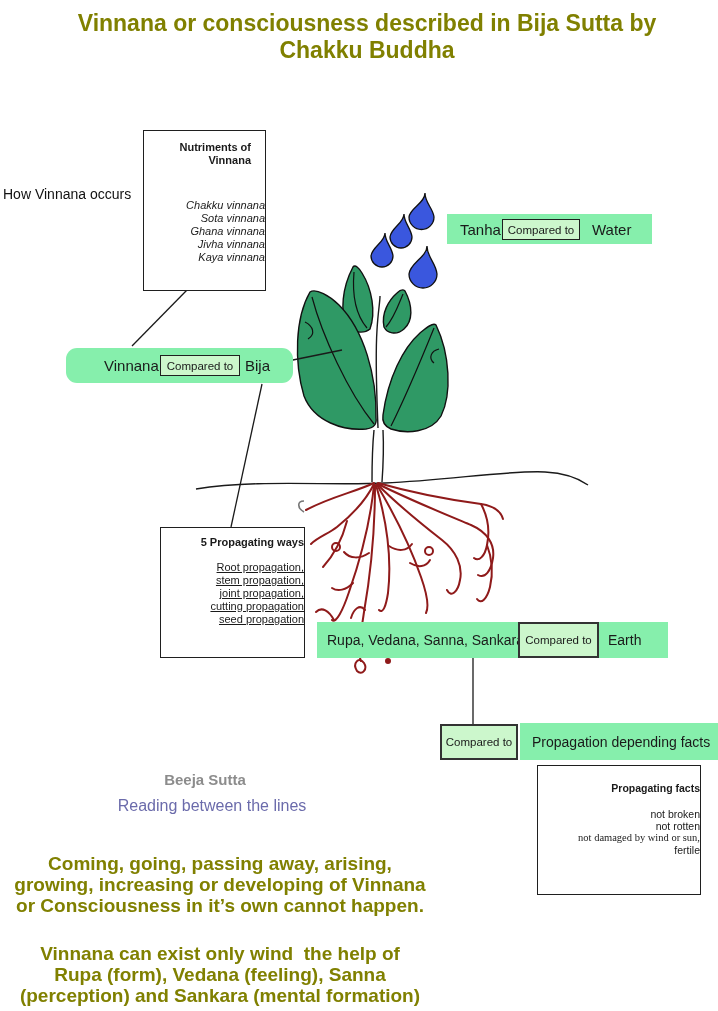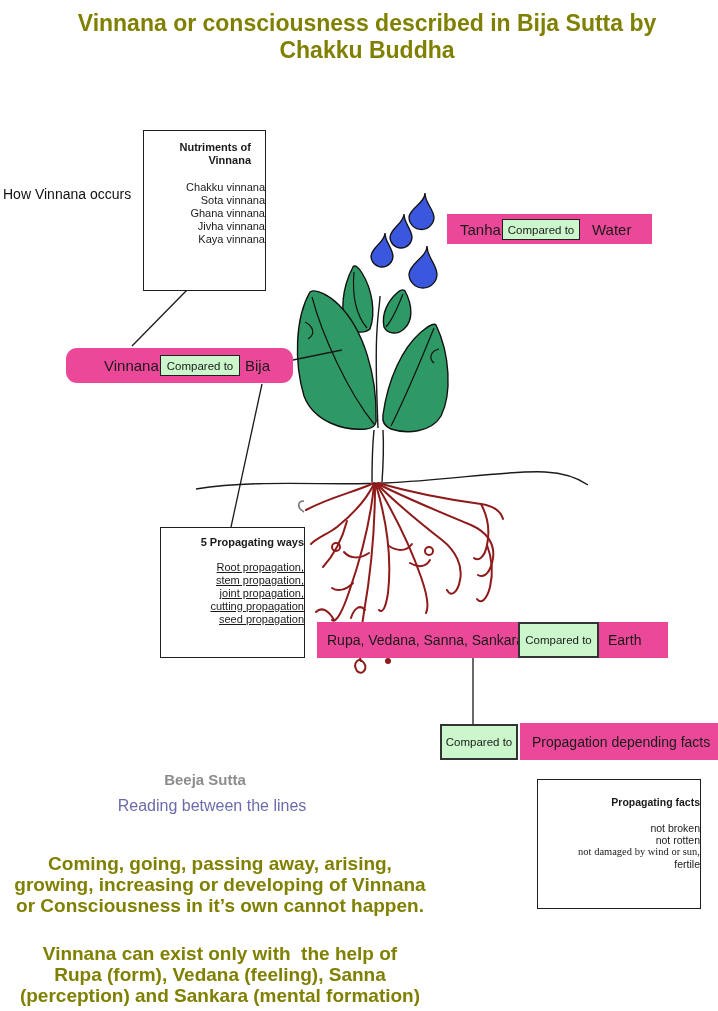--- a/index.html
+++ b/index.html
@@ -6,21 +6,21 @@
   .canvas{position:relative;width:718px;height:1011px;background:#fff;overflow:hidden;
           font-family:"Liberation Sans", sans-serif;color:#1a1a1a;}
   .abs{position:absolute;}
   .title{top:10px;left:8px;width:718px;text-align:center;color:#808000;
          font-weight:bold;font-size:23px;line-height:27px;}
   .side-label{left:3px;top:186px;font-size:14px;color:#111;}
   svg.art{position:absolute;left:0;top:0;z-index:1;pointer-events:none;}
   .wbox{position:absolute;background:#fff;border:1px solid #1f1f1f;text-align:right;z-index:2;}
   .wbox .bt{font-weight:bold;font-size:11px;line-height:13px;}
   .wbox .bi{font-size:11px;line-height:13px;}
-  .bar{position:absolute;background:#ec4899;z-index:2;}
+  .bar{position:absolute;background:#86efac;z-index:2;}
   .bar .t{position:absolute;font-size:15px;top:0;bottom:0;display:flex;align-items:center;white-space:nowrap;}
   .cmp{position:absolute;background:#ccf7cc;border:1px solid #1f1f1f;display:flex;
        align-items:center;justify-content:center;font-size:11.5px;white-space:nowrap;z-index:3;}
   .cmp.thick{border-width:2px;border-color:#333;}
   .beeja{left:105px;top:771px;width:200px;text-align:center;font-weight:bold;font-size:15px;color:#8c8c8c;z-index:2;}
   .reading{left:62px;top:797px;width:300px;text-align:center;font-size:16px;color:#6b6bab;z-index:2;}
   .para{position:absolute;left:0;width:440px;text-align:center;color:#808000;font-weight:bold;
         font-size:19px;line-height:21px;z-index:2;}
   .para div{white-space:pre;}
 </style>
@@ -99,21 +99,21 @@
     <g fill="none" stroke="#1a1a1a" stroke-width="1.3">
       <path d="M187,290 L132,346"></path>
       <path d="M283,362 L342,350"></path>
       <path d="M262,384 L231,527"></path>
       <path d="M473,658 L473,724"></path>
     </g>
   </svg>
 
   <div class="wbox" style="left:143px;top:130px;width:121px;height:159px;">
     <div class="bt" style="padding:10px 14px 0;">Nutriments of Vinnana</div>
-    <div style="margin-top:14px;">
+    <div style="margin-top:32px;font-style:italic;">
       <div class="bi">Chakku vinnana</div>
       <div class="bi">Sota vinnana</div>
       <div class="bi">Ghana vinnana</div>
       <div class="bi">Jivha vinnana</div>
       <div class="bi">Kaya vinnana</div>
     </div>
   </div>
 
   <div class="bar" style="left:447px;top:214px;width:205px;height:30px;">
     <span class="t" style="left:13px;">Tanha</span>
@@ -143,38 +143,38 @@
     <div class="cmp thick" style="left:201px;top:0;width:77px;height:32px;">Compared to</div>
     <span class="t" style="left:291px;font-size:14px;">Earth</span>
   </div>
 
   <div class="cmp thick" style="left:440px;top:724px;width:74px;height:32px;">Compared to</div>
 
   <div class="bar" style="left:520px;top:723px;width:178px;height:37px;padding-left:36px;">
     <span class="t" style="left:12px;font-size:14px;">Propagation depending facts</span>
   </div>
 
-  <div class="wbox" style="left:537px;top:765px;width:162px;height:128px;margin-top:14px;">
+  <div class="wbox" style="left:537px;top:765px;width:162px;height:128px;">
     <div class="bt" style="padding-top:16px;font-size:10.5px;">Propagating facts</div>
     <div style="margin-top:13px;">
       <div class="bi" style="font-size:10.5px;line-height:12px;">not broken</div>
       <div class="bi" style="font-size:10.5px;line-height:12px;">not rotten</div>
       <div class="bi" style="font-size:10.5px;line-height:12px;font-family:Liberation Serif, serif;">not damaged by wind or sun,</div>
       <div class="bi" style="font-size:10.5px;line-height:12px;">fertile</div>
     </div>
   </div>
 
   <div class="abs beeja">Beeja Sutta</div>
   <div class="abs reading">Reading between the lines</div>
 
   <div class="para" style="top:853px;">
     <div>Coming, going, passing away, arising,</div>
     <div>growing, increasing or developing of Vinnana</div>
     <div>or Consciousness in it’s own cannot happen.</div>
   </div>
 
   <div class="para" style="top:943px;">
-    <div>Vinnana can exist only with  the help of</div>
+    <div>Vinnana can exist only wind  the help of</div>
     <div>Rupa (form), Vedana (feeling), Sanna</div>
     <div>(perception) and Sankara (mental formation)</div>
   </div>
 
 </div>
 
 </body></html>

